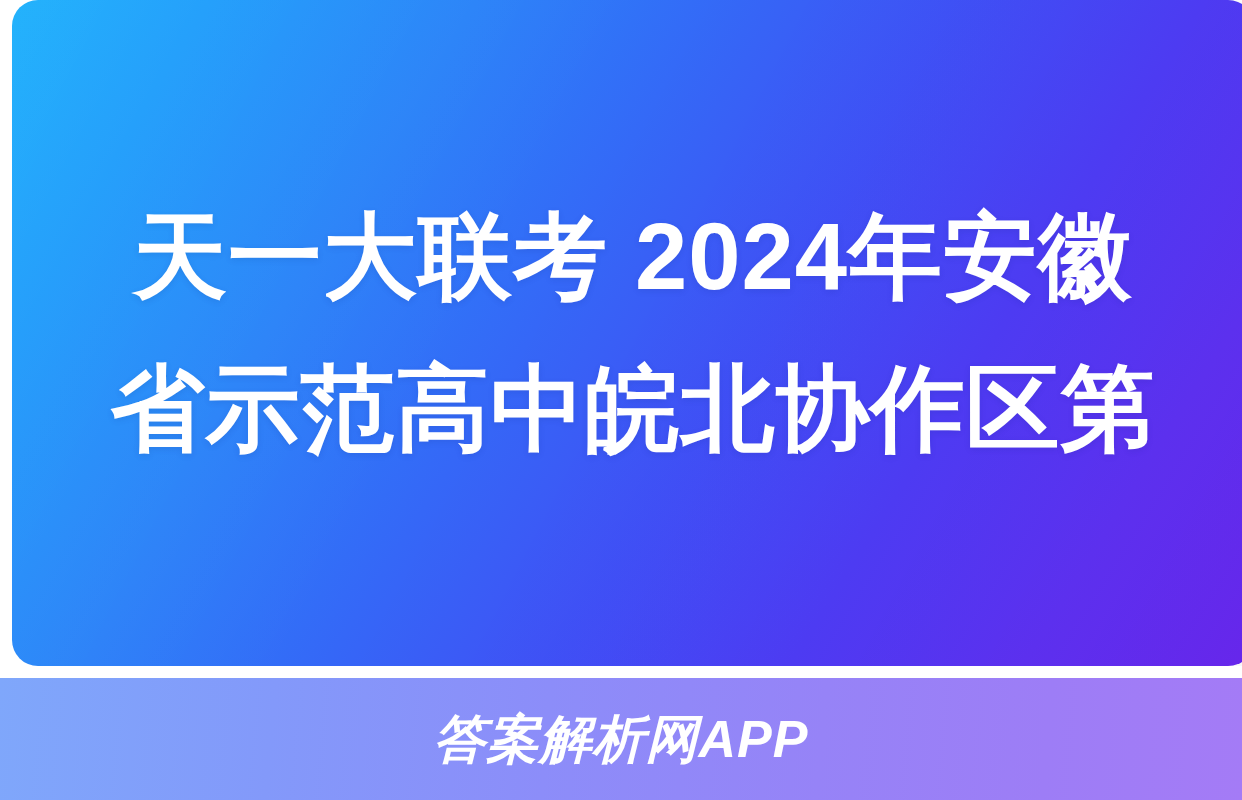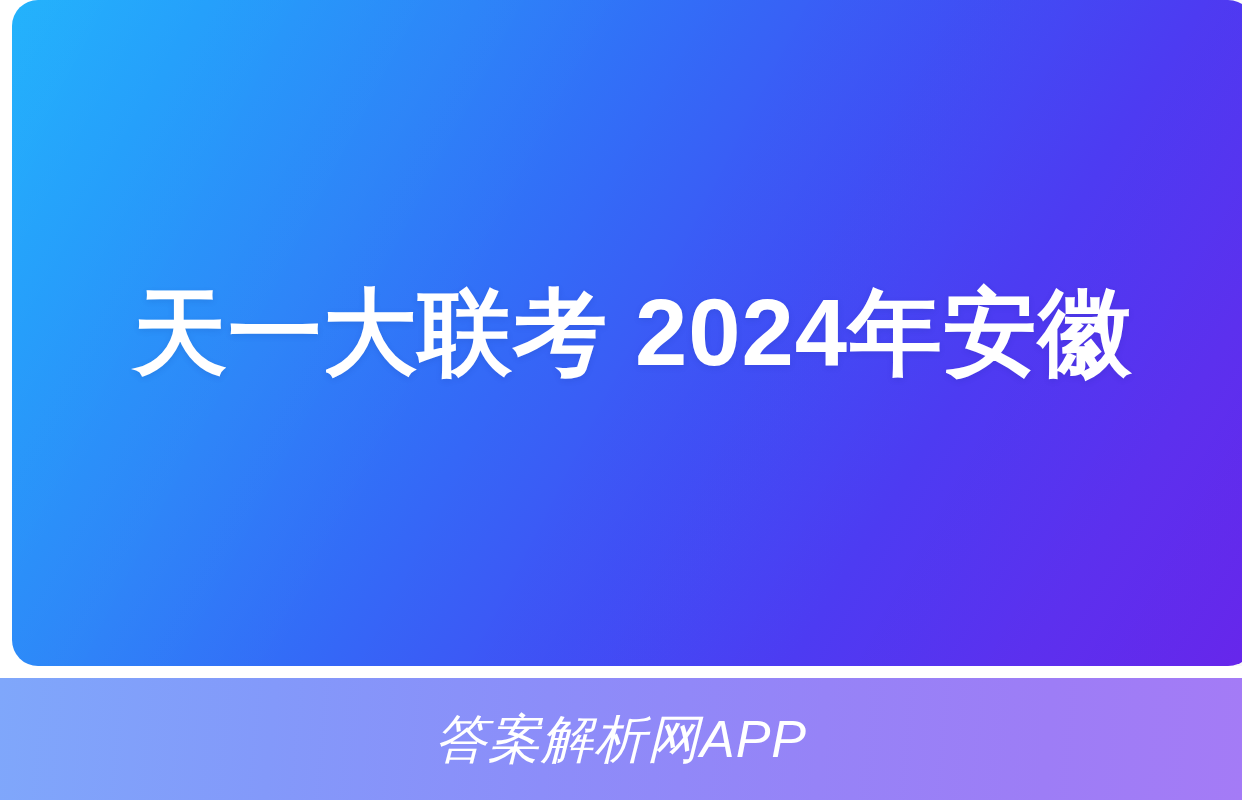--- a/index.html
+++ b/index.html
@@ -83,36 +83,37 @@
                 #9683F7 66%,
                 #9D7DF6 84%,
                 #A47BF6 100%);
     display: flex;
     align-items: center;
     justify-content: center;
   }
 
   .watermark-text {
     color: #ffffff;
-    font-weight: 400;
+    font-weight: 700;
     font-style: italic;
     font-size: 52px;
     line-height: 1;
     letter-spacing: 1px;
     white-space: nowrap;
   }
 </style>
 </head>
 <body>
 
 <div class="screen">
 
   <div class="cover-card">
     <div class="title-block">
       <span class="title-line">天一大联考 2024年安徽</span>
+      <span class="title-line">省示范高中皖北协作区第</span>
     </div>
   </div>
 
   <div class="watermark-band">
     <span class="watermark-text">答案解析网APP</span>
   </div>
 
 </div>
 
 </body></html>

